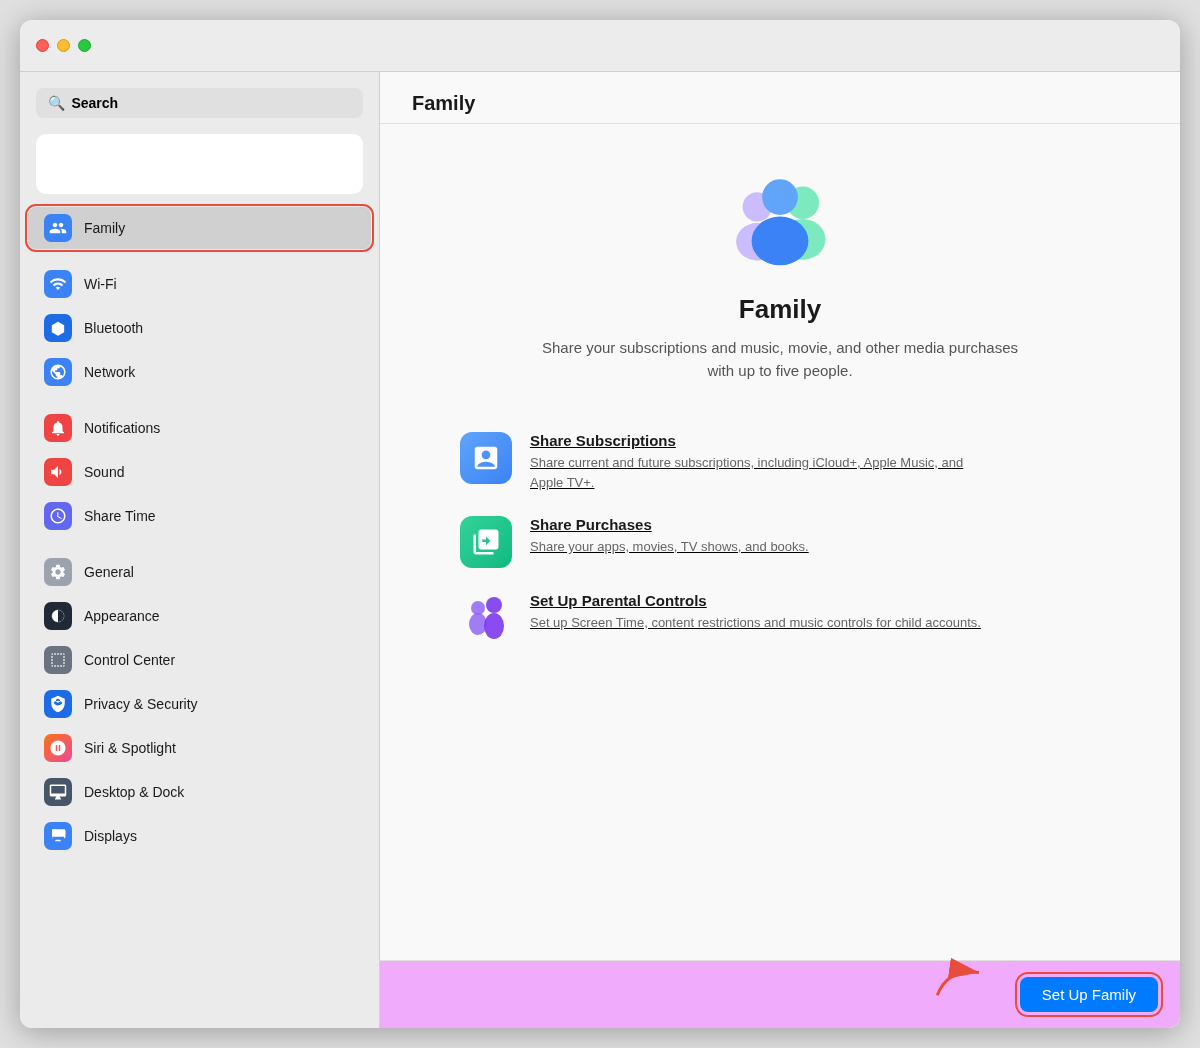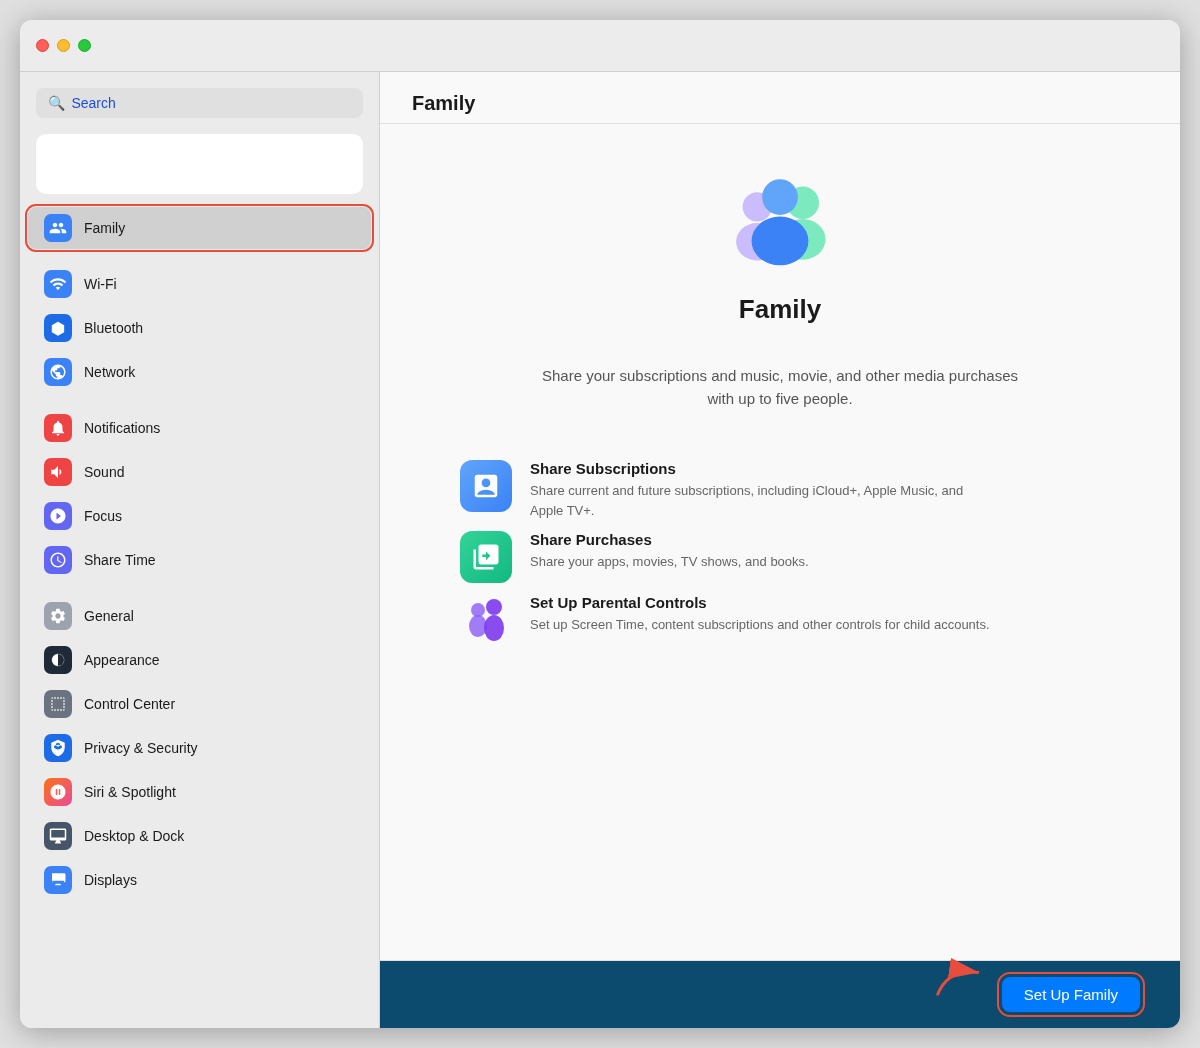--- a/index.html
+++ b/index.html
@@ -65,22 +65,23 @@
       padding: 7px 12px;
       display: flex;
       align-items: center;
       gap: 6px;
     }
     .search-icon-svg {
       color: #888;
       font-size: 14px;
     }
     .search-placeholder {
-      color: #1d4ed8;
+      color: #000000;
       font-size: 14px;
+      font-weight: bold;
     }
     .profile-card {
       margin: 8px 16px 12px 16px;
       background: white;
       border-radius: 10px;
       padding: 14px;
       height: 60px;
     }
     .sidebar-item {
       display: flex;
@@ -166,29 +167,29 @@
       font-weight: 700;
       color: #1a1a1a;
       margin-bottom: 12px;
     }
     .family-subtitle {
       font-size: 15px;
       color: #555;
       text-align: center;
       max-width: 500px;
       line-height: 1.5;
-      margin-top: 28px;
     }
     .features-list {
       width: 100%;
       max-width: 640px;
       margin-top: 20px;
       display: flex;
       flex-direction: column;
-      gap: 11px;
+      gap: 24px;
+      text-decoration: underline;
     }
     .feature-item {
       display: flex;
       align-items: flex-start;
       gap: 18px;
     }
     .feature-icon {
       width: 52px;
       height: 52px;
       border-radius: 12px;
@@ -212,26 +213,26 @@
       color: #1a1a1a;
       margin-bottom: 4px;
     }
     .feature-text p {
       font-size: 13px;
       color: #666;
       line-height: 1.5;
       max-width: 460px;
     }
     .bottom-bar {
-      padding: 16px 40px;
+      padding: 16px 22px;
       display: flex;
       justify-content: flex-end;
       align-items: flex-end;
       border-top: 1px solid #e0e0e0;
-      background: #0c4a6e;
+      background: #f0abfc;
       flex-shrink: 0;
       position: relative;
     }
     .arrow-indicator {
       position: absolute;
       right: 190px;
       bottom: 24px;
       color: #e74c3c;
       font-size: 32px;
       transform: rotate(-10deg);
@@ -322,28 +323,20 @@
 
       <div class="sidebar-item">
         <div class="icon-circle" style="background:#ef4444;">
           <svg width="18" height="18" viewBox="0 0 24 24" fill="white">
             <path d="M3 9v6h4l5 5V4L7 9H3zm13.5 3c0-1.77-1.02-3.29-2.5-4.03v8.05c1.48-.73 2.5-2.25 2.5-4.02z"></path>
           </svg>
         </div>
         <span class="sidebar-item-label">Sound</span>
       </div>
 
-      <div class="sidebar-item">
-        <div class="icon-circle icon-indigo">
-          <svg width="18" height="18" viewBox="0 0 24 24" fill="white">
-            <path d="M12 2C6.48 2 2 6.48 2 12s4.48 10 10 10 10-4.48 10-10S17.52 2 12 2zm-2 14.5v-9l6 4.5-6 4.5z"></path>
-          </svg>
-        </div>
-        <span class="sidebar-item-label">Focus</span>
-      </div>
 
       <div class="sidebar-item">
         <div class="icon-circle icon-indigo">
           <svg width="18" height="18" viewBox="0 0 24 24" fill="white">
             <path d="M11.99 2C6.47 2 2 6.48 2 12s4.47 10 9.99 10C17.52 22 22 17.52 22 12S17.52 2 11.99 2zM12 20c-4.42 0-8-3.58-8-8s3.58-8 8-8 8 3.58 8 8-3.58 8-8 8zm.5-13H11v6l5.25 3.15.75-1.23-4.5-2.67V7z"></path>
           </svg>
         </div>
         <span class="sidebar-item-label">Share Time</span>
       </div>
 
@@ -473,21 +466,21 @@
 
                 <circle cx="18" cy="16" r="7" fill="#8b5cf6" opacity="0.8"></circle>
                 <ellipse cx="18" cy="32" rx="9" ry="11" fill="#8b5cf6" opacity="0.8"></ellipse>
 
                 <circle cx="34" cy="13" r="8" fill="#7c3aed" opacity="0.9"></circle>
                 <ellipse cx="34" cy="34" rx="10" ry="13" fill="#7c3aed" opacity="0.9"></ellipse>
               </svg>
             </div>
             <div class="feature-text">
               <h3>Set Up Parental Controls</h3>
-              <p>Set up Screen Time, content subscriptions and other controls for child accounts.</p>
+              <p>Set up Screen Time, content restrictions and music controls for child accounts.</p>
             </div>
           </div>
 
         </div>
       </div>
 
       <div class="bottom-bar">
 
         <div class="arrow-indicator">
           <svg width="60" height="40" viewBox="0 0 60 40">

